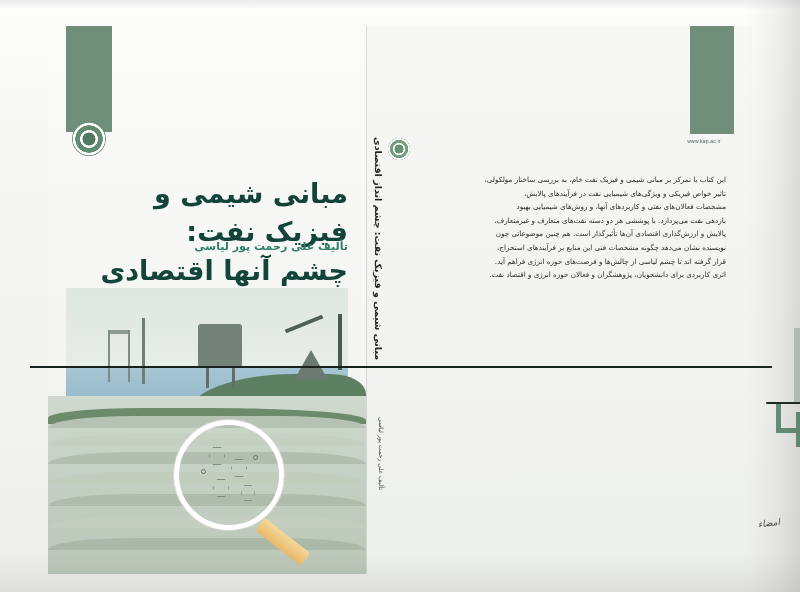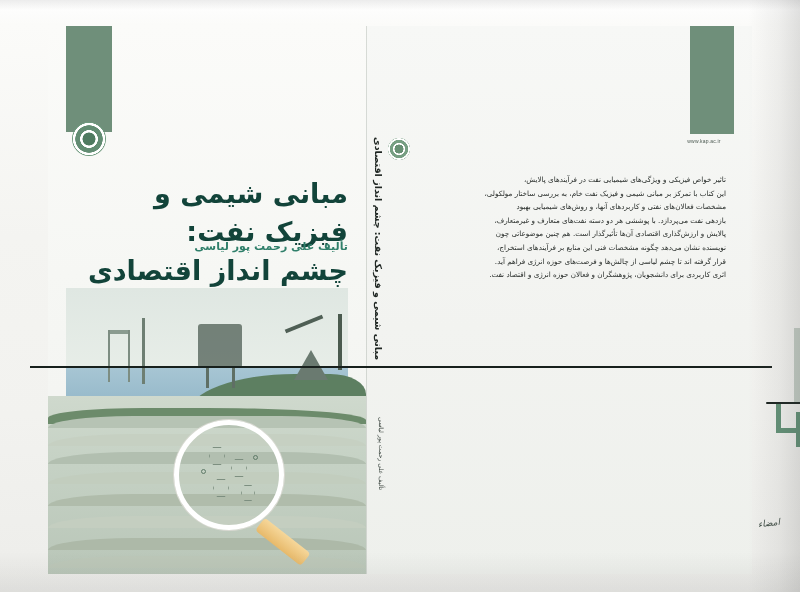--- a/index.html
+++ b/index.html
@@ -197,22 +197,22 @@
 <div id="scan">
   <div class="paper"></div>
   <div class="scan-edge-top"></div>
 
   <div class="back-cover">
     <div class="back-green-block"></div>
     <div class="back-url">www.kap.ac.ir</div>
     <div class="back-logo-dot"></div>
 
     <div class="back-text">
+      <p>این کتاب با تمرکز بر مبانی شیمی و فیزیک نفت خام، به بررسی ساختار مولکولی،</p>
       <p>تاثیر خواص فیزیکی و ویژگی‌های شیمیایی نفت در فرآیندهای پالایش،</p>
-      <p>این کتاب با تمرکز بر مبانی شیمی و فیزیک نفت خام، به بررسی ساختار مولکولی،</p>
       <p>مشخصات فعالان‌های نفتی و کاربردهای آنها، و روش‌های شیمیایی بهبود</p>
       <p>بازدهی نفت می‌پردازد. با پوششی هر دو دسته نفت‌های متعارف و غیرمتعارف،</p>
       <p>پالایش و ارزش‌گذاری اقتصادی آن‌ها تأثیرگذار است. هم چنین موضوعاتی چون</p>
       <p>نویسنده نشان می‌دهد چگونه مشخصات فنی این منابع بر فرآیندهای استخراج،</p>
       <p>قرار گرفته اند تا چشم لیاسی از چالش‌ها و فرصت‌های حوزه انرژی فراهم آید.</p>
       <p>اثری کاربردی برای دانشجویان، پژوهشگران و فعالان حوزه انرژی و اقتصاد نفت.</p>
     </div>
 
     <div class="refinery">
 
@@ -236,21 +236,21 @@
     <div class="spine-author">تألیف علی رحمت پور لیاسی</div>
   </div>
   <div class="fold-line"></div>
 
   <div class="front-cover">
     <div class="front-green-block"></div>
     <div class="front-logo"></div>
 
     <div class="front-title">
       <div class="line1">مبانی شیمی و فیزیک نفت:</div>
-      <div class="line2">چشم انداز اقتصادی</div>
+      <div class="line2">چشم آنها اقتصادی</div>
     </div>
     <div class="front-author">تألیف علی رحمت پور لیاسی</div>
 
     <div class="illus">
       <div class="sky"></div>
       <div class="sea"></div>
       <div class="green-hill"></div>
       <div class="ground"></div>
       <div class="grass-strip"></div>
 

